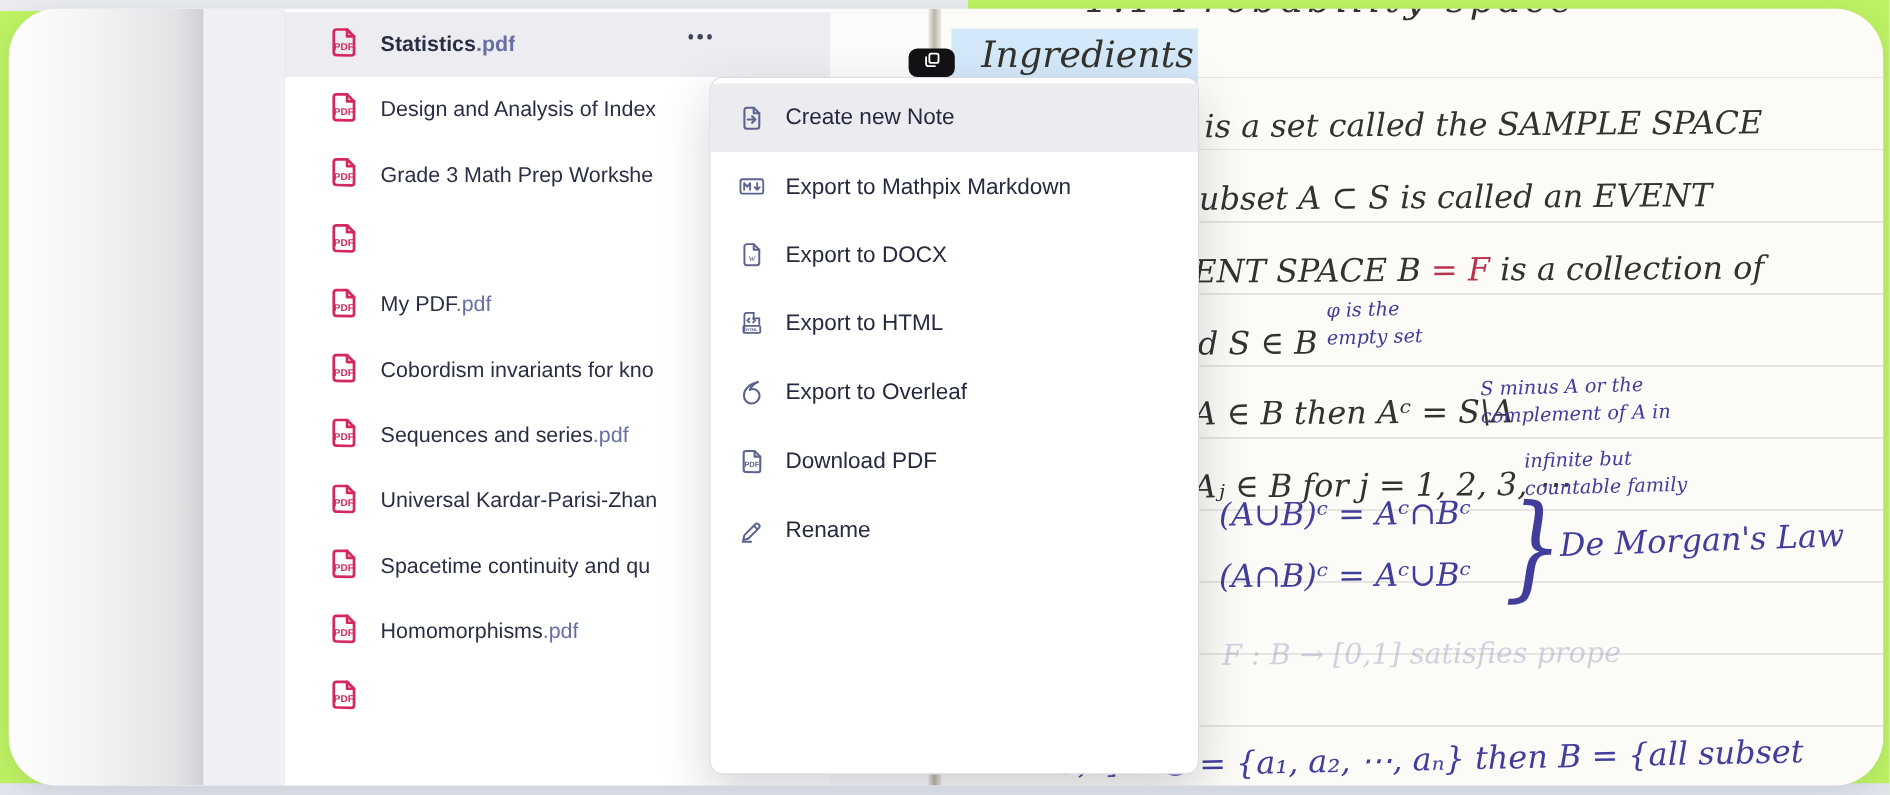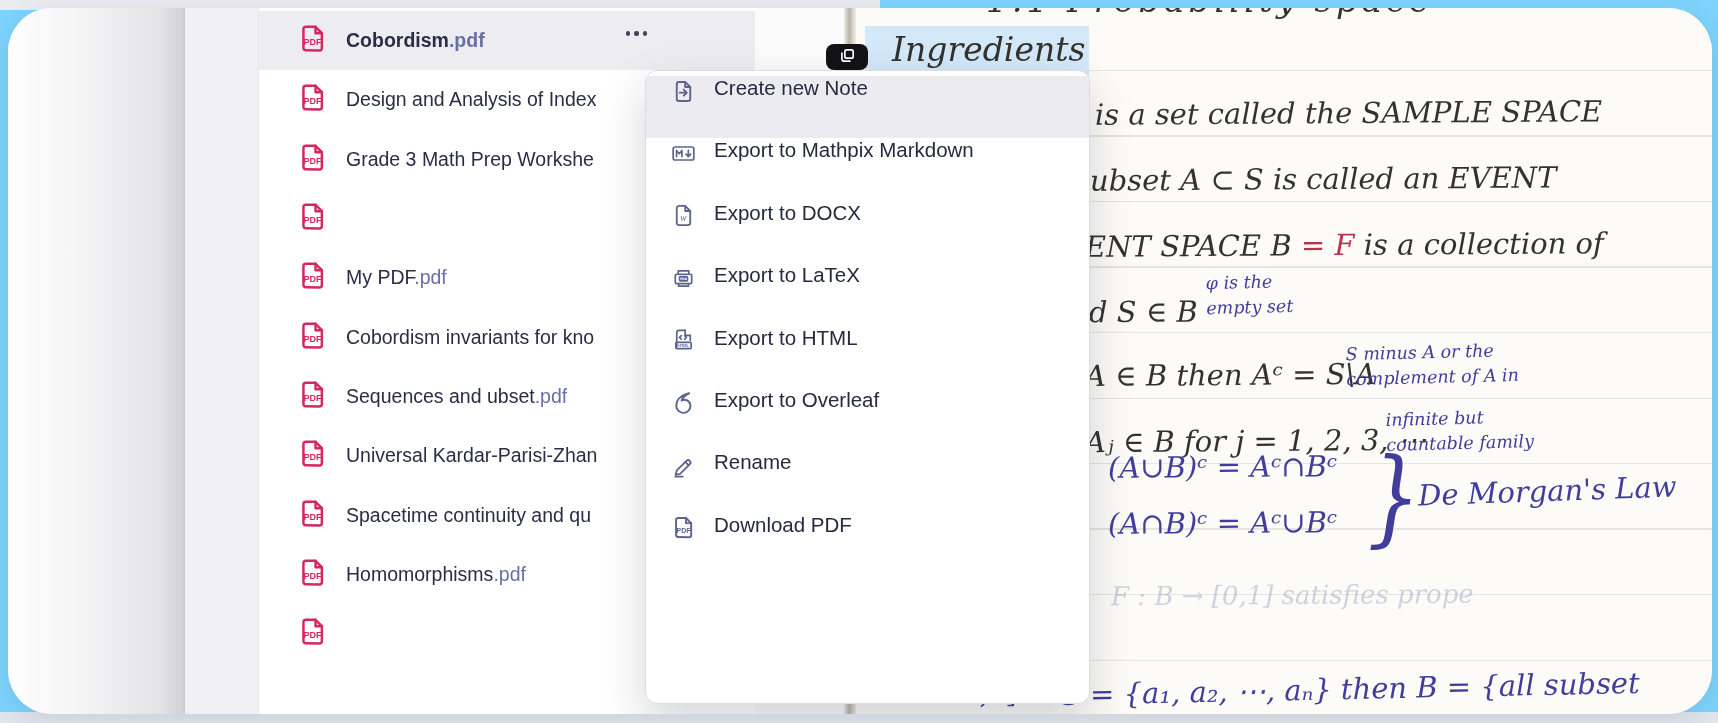--- a/index.html
+++ b/index.html
@@ -1,16 +1,16 @@
 <!DOCTYPE html>
 <html><head>
 <meta charset="utf-8">
 <style>
   html,body{margin:0;padding:0;background:#ffffff;font-family:"Liberation Sans",sans-serif;}
-  .stage{position:relative;width:1718px;height:723px;overflow:hidden;background:#7dd3fc;}
+  .stage{position:relative;width:1718px;height:723px;overflow:hidden;background:#bef264;}
   .band-top{position:absolute;left:0;top:0;width:880px;height:10px;background:#e9ebef;}
   .band-bottom{position:absolute;left:0;top:712px;width:1718px;height:11px;background:#e0e4eb;}
   .card{position:absolute;left:8px;top:8px;width:1704px;height:706px;border-radius:44px;overflow:hidden;
         background:#fbfbfd;box-shadow:0 6px 24px rgba(30,35,60,.10);}
   .page-gradient{position:absolute;left:0;top:0;width:177px;height:100%;
         background:linear-gradient(to right,#fefefe 0%,#f3f3f4 45%,#e4e4e7 85%,#d2d2d6 99%,#c7c7cb 100%);}
   .gap-strip{position:absolute;left:177px;top:0;width:73px;height:100%;background:#f0f0f4;}
   .file-panel{position:absolute;left:250px;top:0;width:497px;height:100%;background:#ffffff;
         border-left:1px solid #e7e7ec;padding-top:3px;box-sizing:border-box;}
   .panel-paper-gap{position:absolute;left:747px;top:0;width:89px;height:100%;background:#fbfbfc;}
@@ -23,21 +23,21 @@
   .frow.selected{background:#ededf1;}
   .flab{font-size:19.5px;color:#2a2e44;white-space:nowrap;max-width:302px;overflow:hidden;}
   .frow.selected .flab{font-weight:bold;}
   .ext{color:#6770a4;}
   .dots{position:absolute;right:108px;top:20px;display:flex;gap:4px;cursor:pointer;}
   .dots i{width:4.5px;height:4.5px;border-radius:50%;background:#3f4459;display:block;}
   
   .menu{position:absolute;left:637px;top:62px;width:445px;height:634px;background:#fff;
         border:1px solid #dcdce2;border-radius:12px;box-shadow:0 18px 45px rgba(20,25,50,.18);
         z-index:50;box-sizing:border-box;padding-top:5px;}
-  .mi{display:flex;align-items:flex-start;gap:16px;height:62.4px;padding-left:22px;cursor:pointer;}
+  .mi{display:flex;align-items:center;gap:16px;height:62.4px;padding-left:22px;cursor:pointer;}
   .mi.hover{background:#ebebf0;}
   .mic{width:30px;height:30px;display:flex;align-items:center;justify-content:center;color:#5c648e;}
   .mic.red{color:#e03e3e;}
   .mil{font-size:20.5px;color:#252a3e;}
   
   .copy-btn{position:absolute;left:818px;top:36px;width:42px;height:26px;background:#131316;border-radius:8px;
         display:flex;align-items:center;justify-content:center;z-index:40;cursor:pointer;}
   
   .hw{font-family:"DejaVu Serif",serif;font-style:italic;position:absolute;white-space:nowrap;}
   .ink-black{color:#33322f;}
@@ -64,21 +64,21 @@
     <div class="gap-strip"></div>
 
     <div class="file-panel">
 
       <div class="frow selected">
         <span><svg viewBox="0 0 24 24" width="33" height="33" fill="none" stroke="#d4295f" stroke-width="1.8" stroke-linecap="round" stroke-linejoin="round">
               <path d="M7.2 20.5c-1 0-1.8-.8-1.8-1.8V5.3c0-1 .8-1.8 1.8-1.8h7l4.6 4.6v11c0 .9-.8 1.6-1.8 1.6z"></path>
               <path d="M14.2 3.5v4.6h4.6"></path>
               <text x="12" y="17" font-size="6.6" font-weight="bold" fill="#d4295f" stroke="none" text-anchor="middle" font-family="Liberation Sans,sans-serif">PDF</text>
             </svg></span>
-        <span class="flab"><span>Cobordism</span><span class="ext">.pdf</span></span>
+        <span class="flab"><span>Statistics</span><span class="ext">.pdf</span></span>
         <span class="dots">
             <i></i>
             <i></i>
             <i></i>
           </span>
       </div>
       <div class="frow">
         <span><svg viewBox="0 0 24 24" width="33" height="33" fill="none" stroke="#d4295f" stroke-width="1.8" stroke-linecap="round" stroke-linejoin="round">
               <path d="M7.2 20.5c-1 0-1.8-.8-1.8-1.8V5.3c0-1 .8-1.8 1.8-1.8h7l4.6 4.6v11c0 .9-.8 1.6-1.8 1.6z"></path>
               <path d="M14.2 3.5v4.6h4.6"></path>
@@ -116,21 +116,21 @@
               <text x="12" y="17" font-size="6.6" font-weight="bold" fill="#d4295f" stroke="none" text-anchor="middle" font-family="Liberation Sans,sans-serif">PDF</text>
             </svg></span>
         <span class="flab"><span>Cobordism invariants for kno</span><span class="ext"></span></span>
       </div>
       <div class="frow">
         <span><svg viewBox="0 0 24 24" width="33" height="33" fill="none" stroke="#d4295f" stroke-width="1.8" stroke-linecap="round" stroke-linejoin="round">
               <path d="M7.2 20.5c-1 0-1.8-.8-1.8-1.8V5.3c0-1 .8-1.8 1.8-1.8h7l4.6 4.6v11c0 .9-.8 1.6-1.8 1.6z"></path>
               <path d="M14.2 3.5v4.6h4.6"></path>
               <text x="12" y="17" font-size="6.6" font-weight="bold" fill="#d4295f" stroke="none" text-anchor="middle" font-family="Liberation Sans,sans-serif">PDF</text>
             </svg></span>
-        <span class="flab"><span>Sequences and ubset</span><span class="ext">.pdf</span></span>
+        <span class="flab"><span>Sequences and series</span><span class="ext">.pdf</span></span>
       </div>
       <div class="frow">
         <span><svg viewBox="0 0 24 24" width="33" height="33" fill="none" stroke="#d4295f" stroke-width="1.8" stroke-linecap="round" stroke-linejoin="round">
               <path d="M7.2 20.5c-1 0-1.8-.8-1.8-1.8V5.3c0-1 .8-1.8 1.8-1.8h7l4.6 4.6v11c0 .9-.8 1.6-1.8 1.6z"></path>
               <path d="M14.2 3.5v4.6h4.6"></path>
               <text x="12" y="17" font-size="6.6" font-weight="bold" fill="#d4295f" stroke="none" text-anchor="middle" font-family="Liberation Sans,sans-serif">PDF</text>
             </svg></span>
         <span class="flab"><span>Universal Kardar-Parisi-Zhan</span><span class="ext"></span></span>
       </div>
       <div class="frow">
@@ -229,32 +229,20 @@
       </div>
       <div class="mi">
         <span class="mic">
             <svg viewBox="0 0 24 24" width="27" height="27" fill="none" stroke="currentColor" stroke-width="1.6" stroke-linecap="round" stroke-linejoin="round">
               <path d="M13.5 3.5H8a2 2 0 0 0-2 2v13a2 2 0 0 0 2 2h8a2 2 0 0 0 2-2V8z"></path>
               <path d="M13.5 3.5V8H18"></path>
               <text x="12" y="17.2" font-size="8.4" fill="currentColor" stroke="none" text-anchor="middle" font-family="Liberation Serif,serif" font-style="italic">w</text>
             </svg>
           </span>
         <span class="mil">Export to DOCX</span>
-      </div>
-      <div class="mi">
-        <span class="mic">
-            <svg viewBox="0 0 24 24" width="27" height="27" fill="none" stroke="currentColor" stroke-width="1.5" stroke-linecap="round" stroke-linejoin="round">
-              <path d="M7.3 8.2V5.2h9.4v3"></path>
-              <rect x="4.7" y="8.2" width="14.6" height="8.4" rx="1.2"></rect>
-              <path d="M7.6 16.6v2.2h8.8v-2.2"></path>
-              <rect x="8.5" y="10.3" width="7" height="3.8" rx=".7"></rect>
-              <text x="12" y="13.3" font-size="3.1" font-weight="bold" fill="currentColor" stroke="none" text-anchor="middle" font-family="Liberation Sans,sans-serif">ZIP</text>
-            </svg>
-          </span>
-        <span class="mil">Export to LaTeX</span>
       </div>
       <div class="mi">
         <span class="mic">
             <svg viewBox="0 0 24 24" width="27" height="27" fill="none" stroke="currentColor" stroke-width="1.5" stroke-linecap="round" stroke-linejoin="round">
               <path d="M13.5 3H8a2 2 0 0 0-2 2v12.5M18 7.5V12"></path>
               <path d="M13.5 3v4.5H18"></path>
               <path d="m10 7.6-1.6 1.6L10 10.8m3-3.2 1.6 1.6L13 10.8"></path>
               <rect x="5.2" y="13.6" width="13.6" height="5.6" rx=".9"></rect>
               <text x="12" y="17.8" font-size="3.4" font-weight="bold" fill="currentColor" stroke="none" text-anchor="middle" font-family="Liberation Sans,sans-serif">HTML</text>
             </svg>
@@ -264,33 +252,33 @@
       <div class="mi">
         <span class="mic">
             <svg viewBox="0 0 24 24" width="27" height="27" fill="none" stroke="currentColor" stroke-width="1.7" stroke-linecap="round" stroke-linejoin="round">
               <path d="M17 3.8C9.4 5.6 5.6 10.1 5.6 14.8a6.3 6.3 0 0 0 12.6.2c0-3.1-2.4-5.5-5.4-5.5-.9 0-1.8.2-2.5.7 1.1-2.7 3.4-5 6.7-6.4z"></path>
             </svg>
           </span>
         <span class="mil">Export to Overleaf</span>
       </div>
       <div class="mi">
         <span class="mic">
+            <svg viewBox="0 0 24 24" width="27" height="27" fill="none" stroke="currentColor" stroke-width="1.7" stroke-linecap="round" stroke-linejoin="round">
+              <path d="M7.2 20.5c-1 0-1.8-.8-1.8-1.8V5.3c0-1 .8-1.8 1.8-1.8h7l4.6 4.6v11c0 .9-.8 1.6-1.8 1.6z"></path>
+              <path d="M14.2 3.5v4.6h4.6"></path>
+              <text x="12" y="16.8" font-size="6.2" font-weight="bold" fill="currentColor" stroke="none" text-anchor="middle" font-family="Liberation Sans,sans-serif">PDF</text>
+            </svg>
+          </span>
+        <span class="mil">Download PDF</span>
+      </div>
+      <div class="mi">
+        <span class="mic">
             <svg viewBox="0 0 24 24" width="27" height="27" fill="none" stroke="currentColor" stroke-width="1.6" stroke-linecap="round" stroke-linejoin="round">
               <path d="M14.6 7.8 6 16.4l-1 4 4-1 8.6-8.6a2.1 2.1 0 0 0-3-3z"></path>
               <path d="m13.6 8.8 3 3"></path>
               <path d="M4.6 21.8h6.8"></path>
             </svg>
           </span>
         <span class="mil">Rename</span>
       </div>
-      <div class="mi">
-        <span class="mic">
-            <svg viewBox="0 0 24 24" width="27" height="27" fill="none" stroke="currentColor" stroke-width="1.7" stroke-linecap="round" stroke-linejoin="round">
-              <path d="M7.2 20.5c-1 0-1.8-.8-1.8-1.8V5.3c0-1 .8-1.8 1.8-1.8h7l4.6 4.6v11c0 .9-.8 1.6-1.8 1.6z"></path>
-              <path d="M14.2 3.5v4.6h4.6"></path>
-              <text x="12" y="16.8" font-size="6.2" font-weight="bold" fill="currentColor" stroke="none" text-anchor="middle" font-family="Liberation Sans,sans-serif">PDF</text>
-            </svg>
-          </span>
-        <span class="mil">Download PDF</span>
-      </div>
     </div>
   </div>
 </div>
 
 </body></html>

